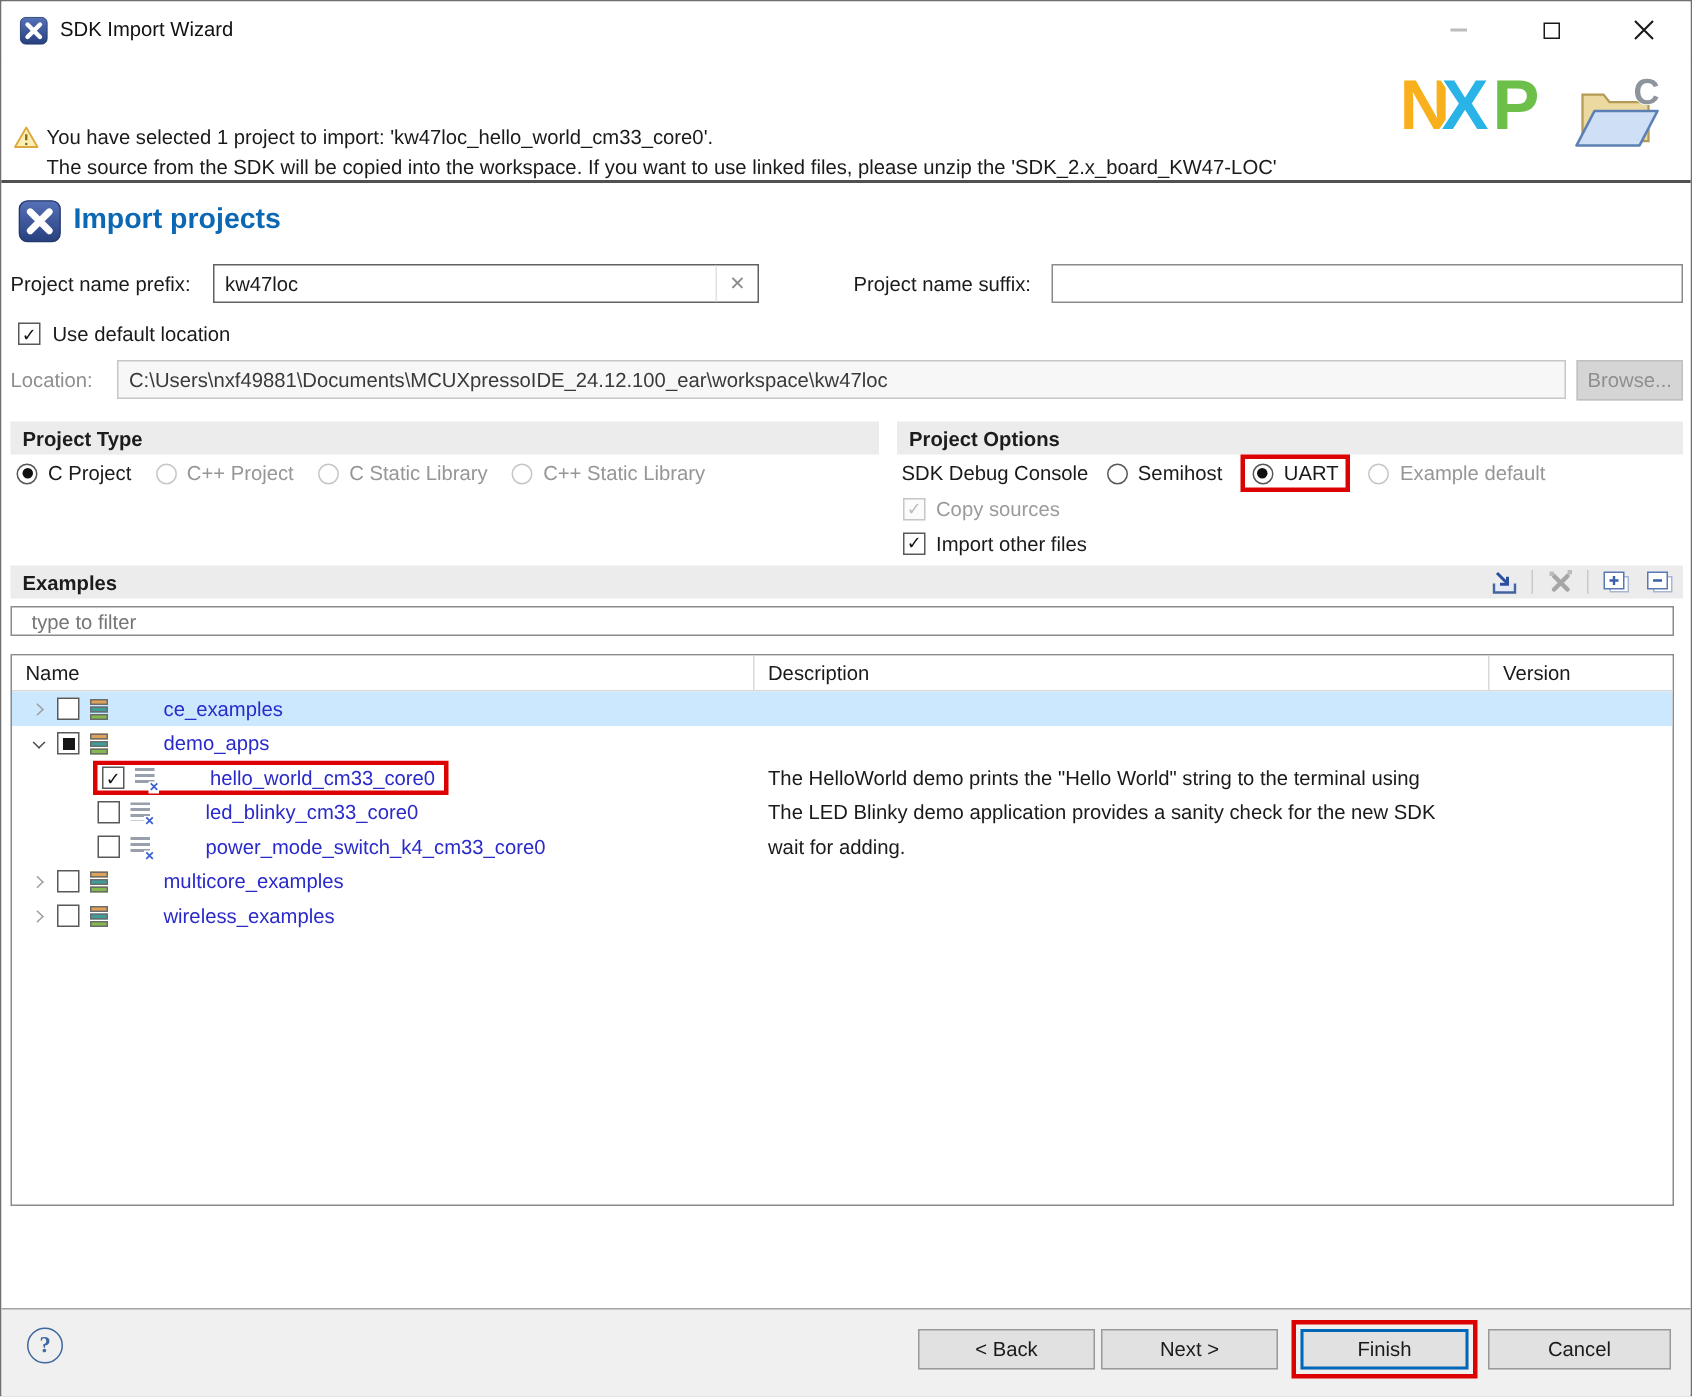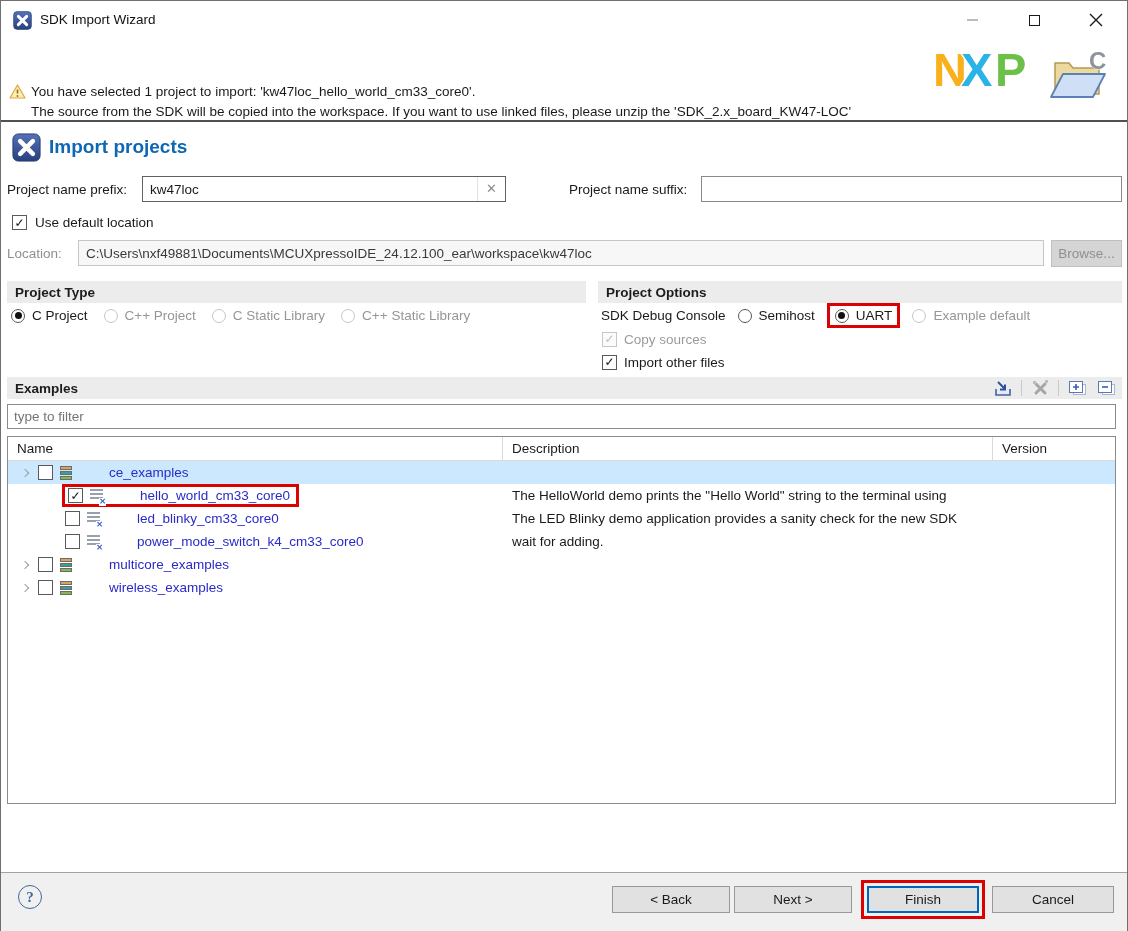--- a/index.html
+++ b/index.html
@@ -61,21 +61,21 @@
   .radio.on::after { content:""; width:7px; height:7px; border-radius:50%; background:#101010; }
   .radio.dis { border-color:#c6c6c6; }
   .bold { font-weight:normal; }
   .redwrap { display:inline-flex; align-items:center; border:3px solid #dd0202; padding:2px 5px; margin:-6px 0; }
 
   
   .ex-toolbar { margin-left:auto; display:flex; align-items:center; gap:7px; padding-right:5px; }
   .tbtn { display:inline-flex; align-items:center; justify-content:center; width:22px; height:18px; }
   .tb-sep { width:1px; height:16px; background:#c9c9c9; }
 
-  .filter { position:absolute; left:6px; top:282px; width:1109px; height:25px; border:1px solid #8b8b8b; font-size:13.5px; color:#1a1a1a; padding-left:6px; font-family:inherit; }
+  .filter { position:absolute; left:6px; top:282px; width:1109px; height:20px; border:1px solid #8b8b8b; font-size:13.5px; color:#1a1a1a; padding-left:13px; font-family:inherit; }
   .filter::placeholder { color:#757575; opacity:1; }
 
   
   .table { position:absolute; left:6px; top:314px; width:1109px; height:368px; border:1px solid #8b8b8b; background:#fff; overflow:hidden; }
   .thead { display:flex; height:24px; border-bottom:1px solid #d9d9d9; font-size:13.5px; color:#1a1a1a; background:#fff; }
   .th { display:flex; align-items:center; padding-left:9px; }
   .th-name { width:494px; }
   .th-desc { width:490px; border-left:1px solid #d9d9d9; }
   .th-ver { flex:1; border-left:1px solid #d9d9d9; }
   .trow { display:flex; height:23px; align-items:stretch; }
@@ -296,20 +296,36 @@
                   <i class="bar b2"></i>
                 </span>
                 <span class="nlabel">ce_examples</span>
               </span>
             </div>
             <div class="cell c-desc"></div>
             <div class="cell c-ver"></div>
           </div>
           <div class="trow">
             <div class="cell c-name">
+              <span class="chev down"></span>
+              <span class="ngrp">
+                <span class="cbx partial"></span>
+                <span class="icon-cat icon-slot">
+                  <i class="bar b0"></i>
+                  <i class="bar b1"></i>
+                  <i class="bar b2"></i>
+                </span>
+                <span class="nlabel">demo_apps</span>
+              </span>
+            </div>
+            <div class="cell c-desc"></div>
+            <div class="cell c-ver"></div>
+          </div>
+          <div class="trow">
+            <div class="cell c-name">
               <span class="leaf-pad"></span>
               <span class="ngrp redbox">
                 <span class="cbx">✓</span>
                 <span class="icon-ex icon-slot"></span>
                 <span class="nlabel">hello_world_cm33_core0</span>
               </span>
             </div>
             <div class="cell c-desc">The HelloWorld demo prints the "Hello World" string to the terminal using</div>
             <div class="cell c-ver"></div>
           </div>

